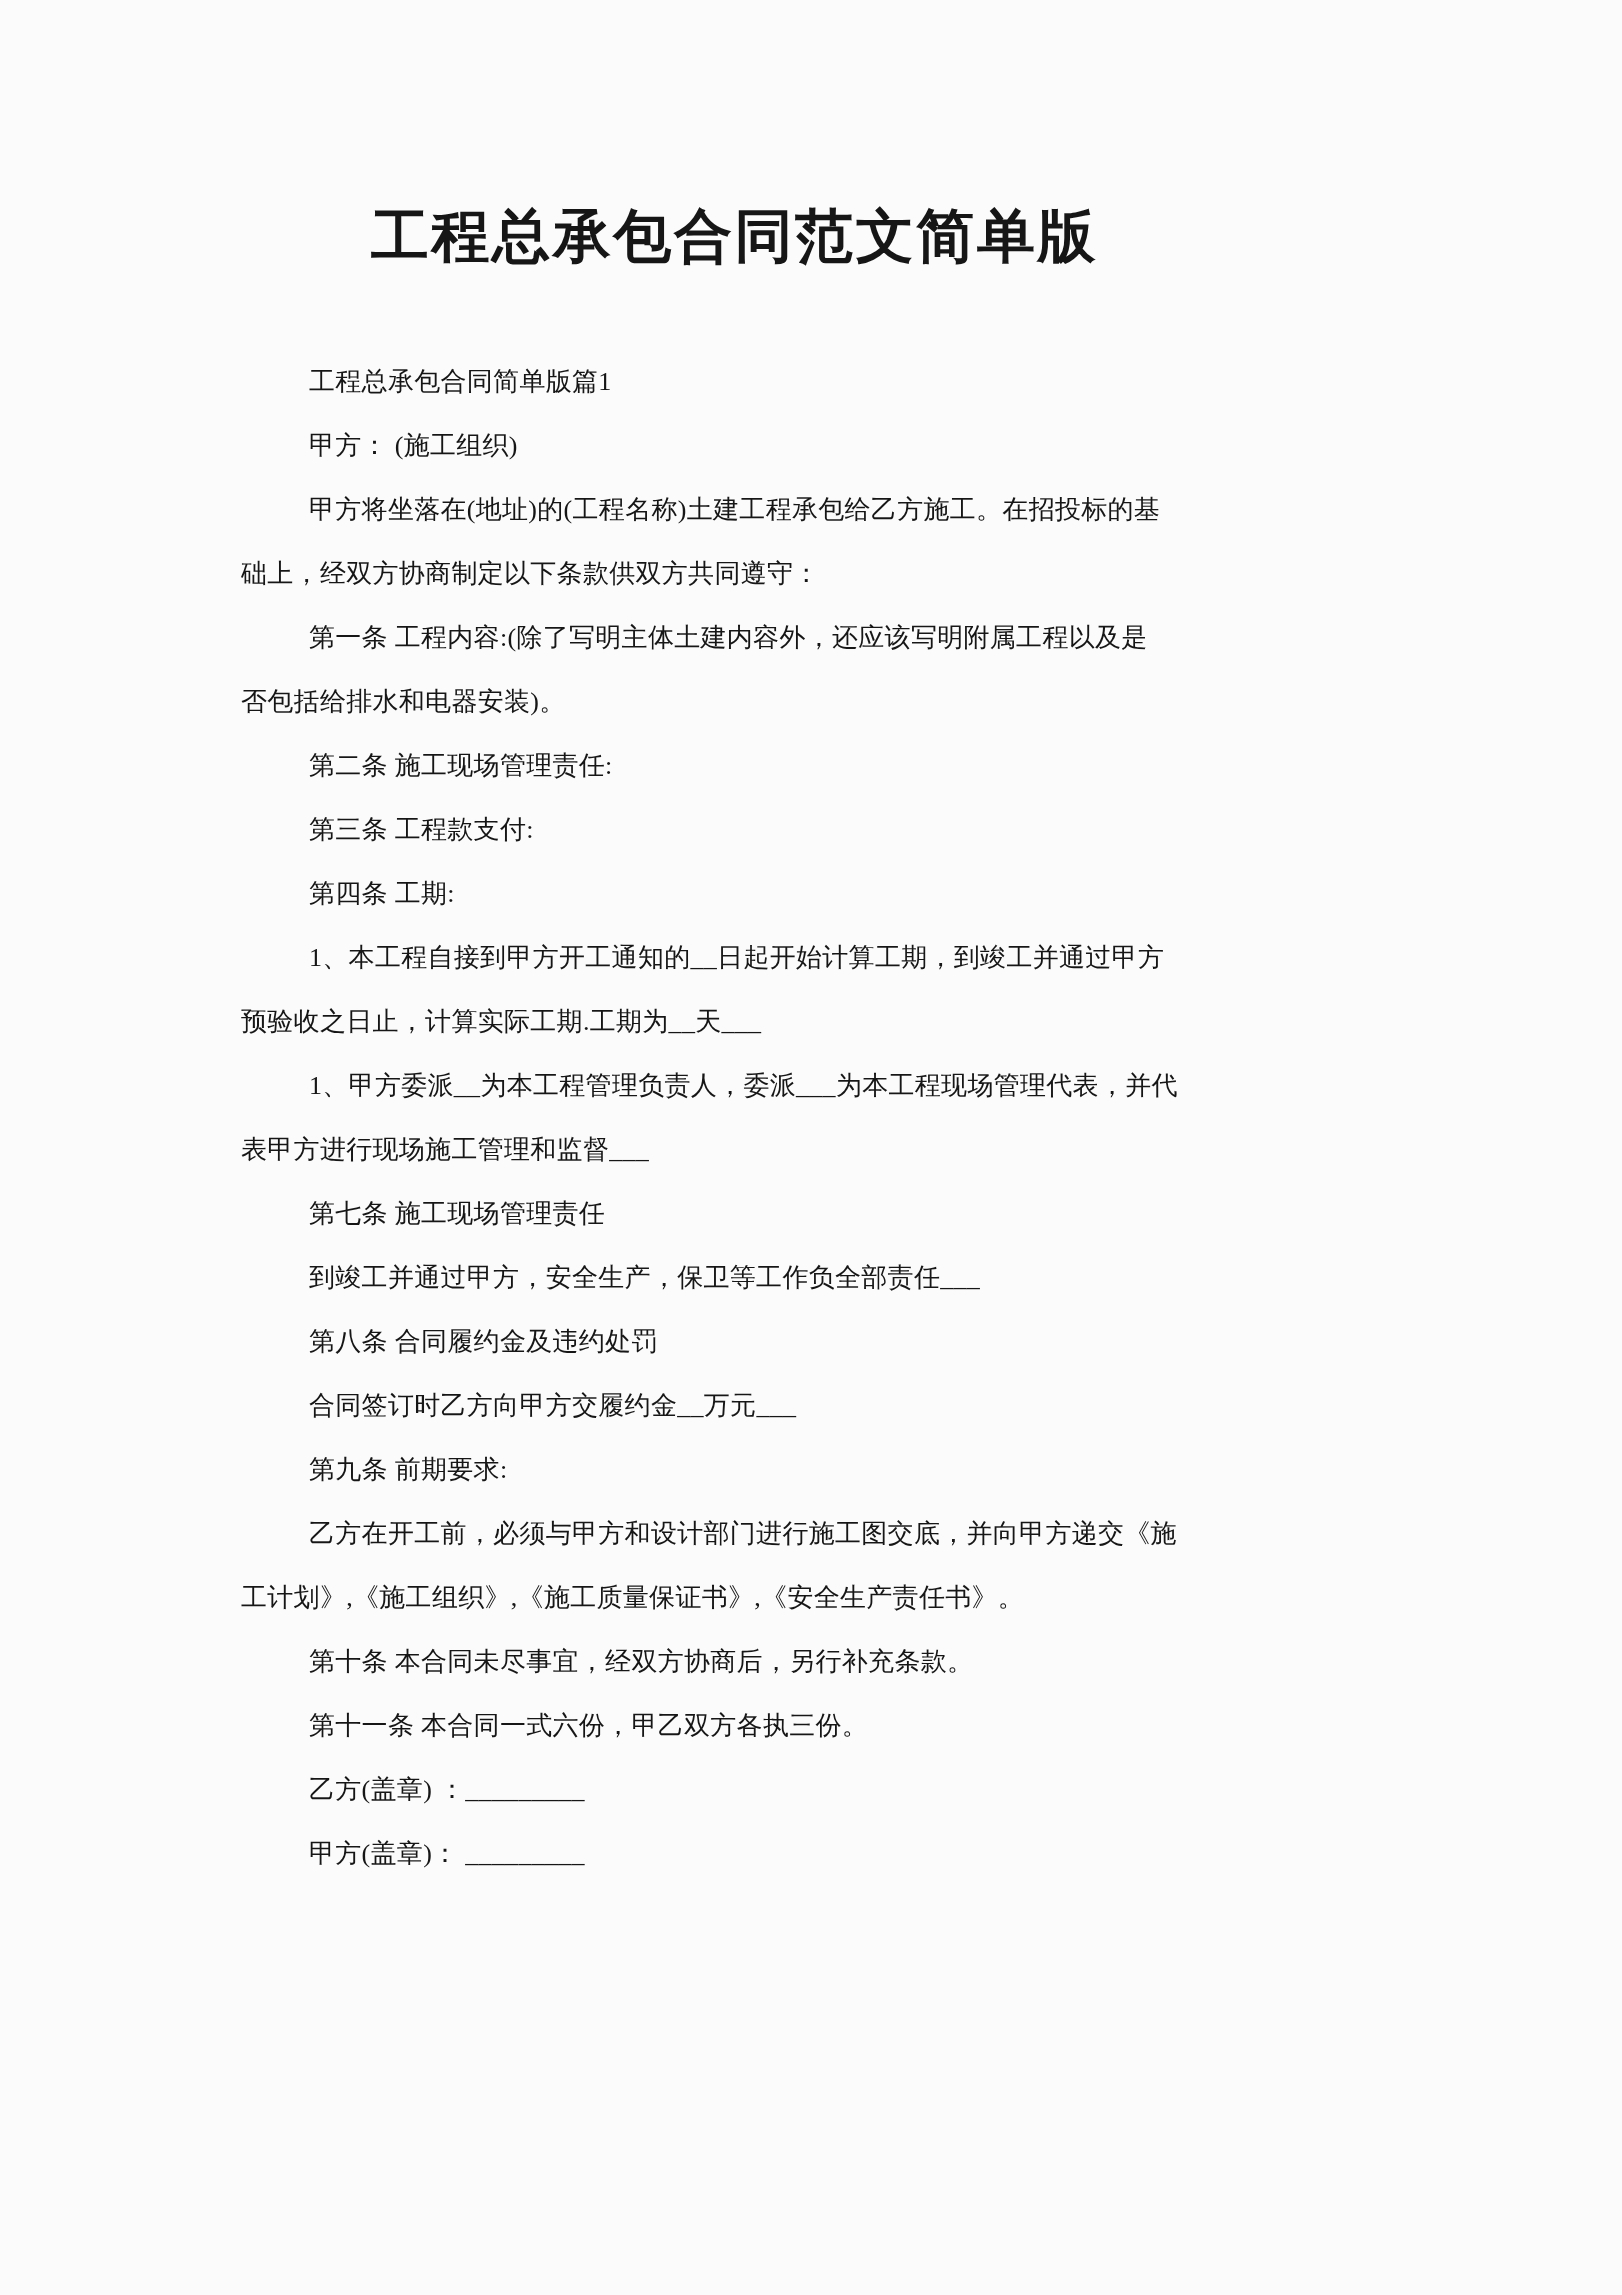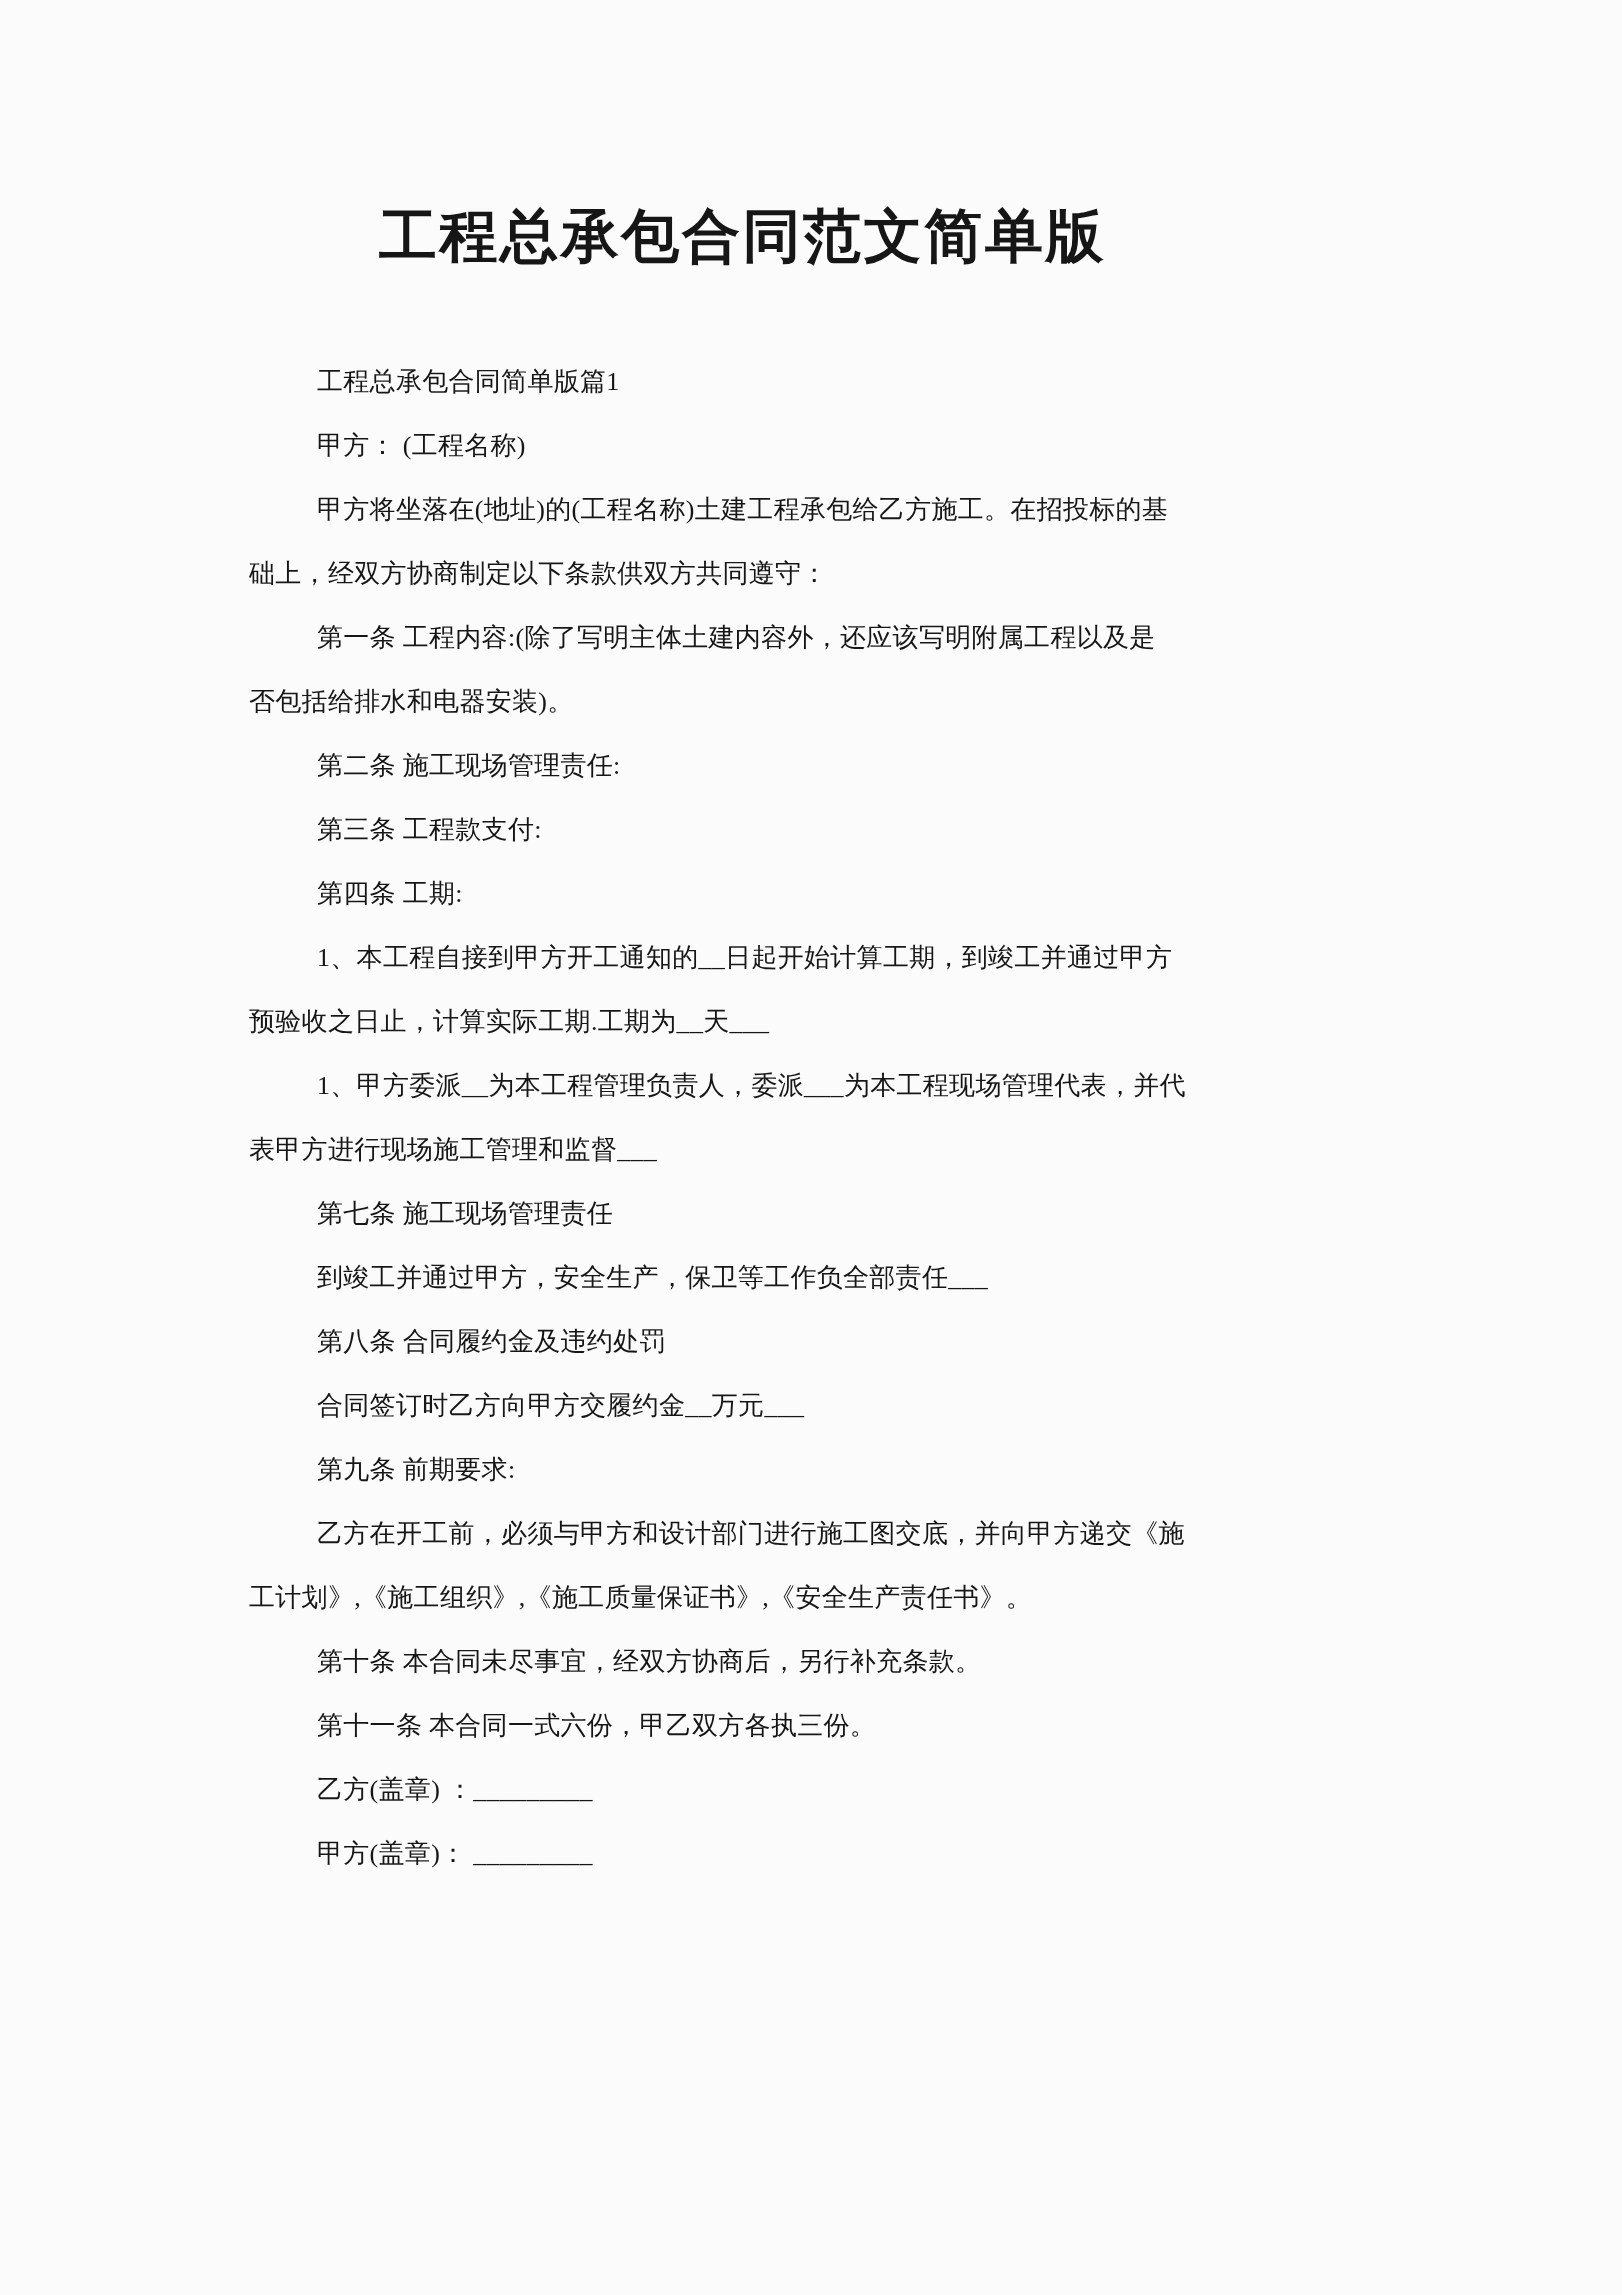--- a/index.html
+++ b/index.html
@@ -12,21 +12,20 @@
     background: #fbfbfb;
     font-family: "Liberation Serif", "DejaVu Serif", serif;
     color: #161616;
     overflow: hidden;
   }
   .page {
     position: relative;
     width: 1469px;
     height: 2295px;
     box-sizing: border-box;
-    margin-left: 8px;
   }
   .doc-title {
     margin: 0;
     padding-top: 205px;
     text-align: center;
     font-size: 58px;
     line-height: 63px;
     font-weight: bold;
     letter-spacing: 2.6px;
     white-space: pre;
@@ -46,21 +45,21 @@
     padding-left: 68px; 
   }
 </style>
 </head>
 <body>
 
 <div class="page">
   <h1 class="doc-title">工程总承包合同范文简单版</h1>
   <div class="doc-body">
       <div class="text-line indent">工程总承包合同简单版篇1</div>
-      <div class="text-line indent">甲方： (工程名称)</div>
+      <div class="text-line indent">甲方： (施工组织)</div>
       <div class="text-line indent">甲方将坐落在(地址)的(工程名称)土建工程承包给乙方施工。在招投标的基</div>
       <div class="text-line">础上，经双方协商制定以下条款供双方共同遵守：</div>
       <div class="text-line indent">第一条 工程内容:(除了写明主体土建内容外，还应该写明附属工程以及是</div>
       <div class="text-line">否包括给排水和电器安装)。</div>
       <div class="text-line indent">第二条 施工现场管理责任:</div>
       <div class="text-line indent">第三条 工程款支付:</div>
       <div class="text-line indent">第四条 工期:</div>
       <div class="text-line indent">1、本工程自接到甲方开工通知的__日起开始计算工期，到竣工并通过甲方</div>
       <div class="text-line">预验收之日止，计算实际工期.工期为__天___</div>
       <div class="text-line indent">1、甲方委派__为本工程管理负责人，委派___为本工程现场管理代表，并代</div>

